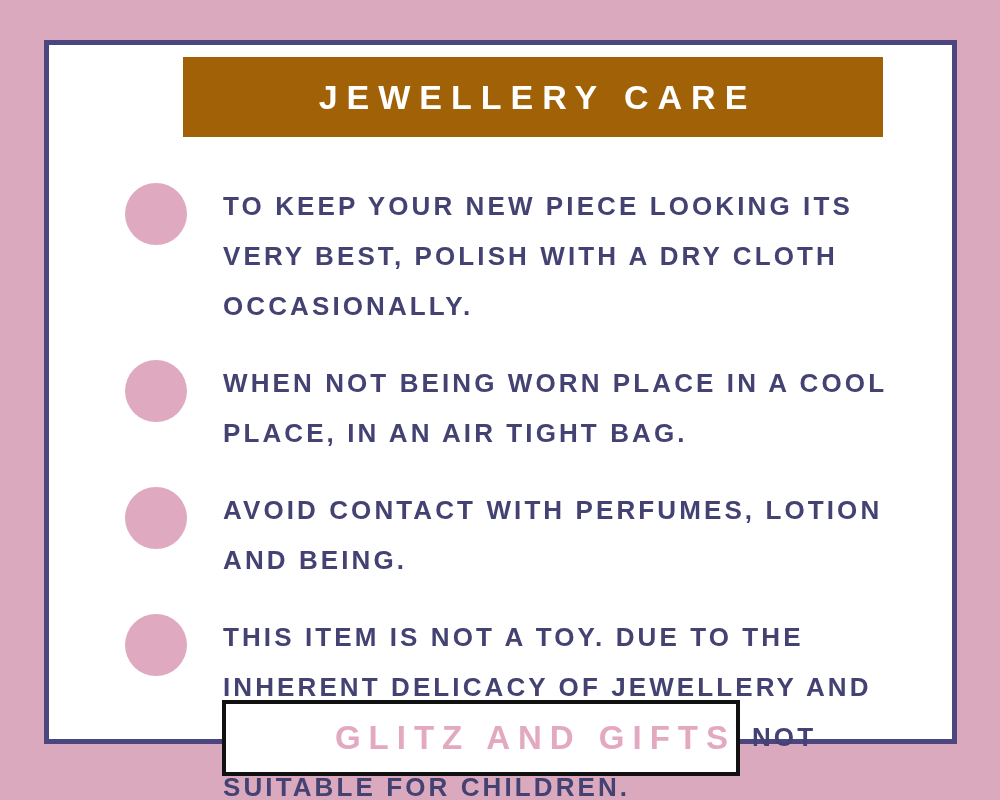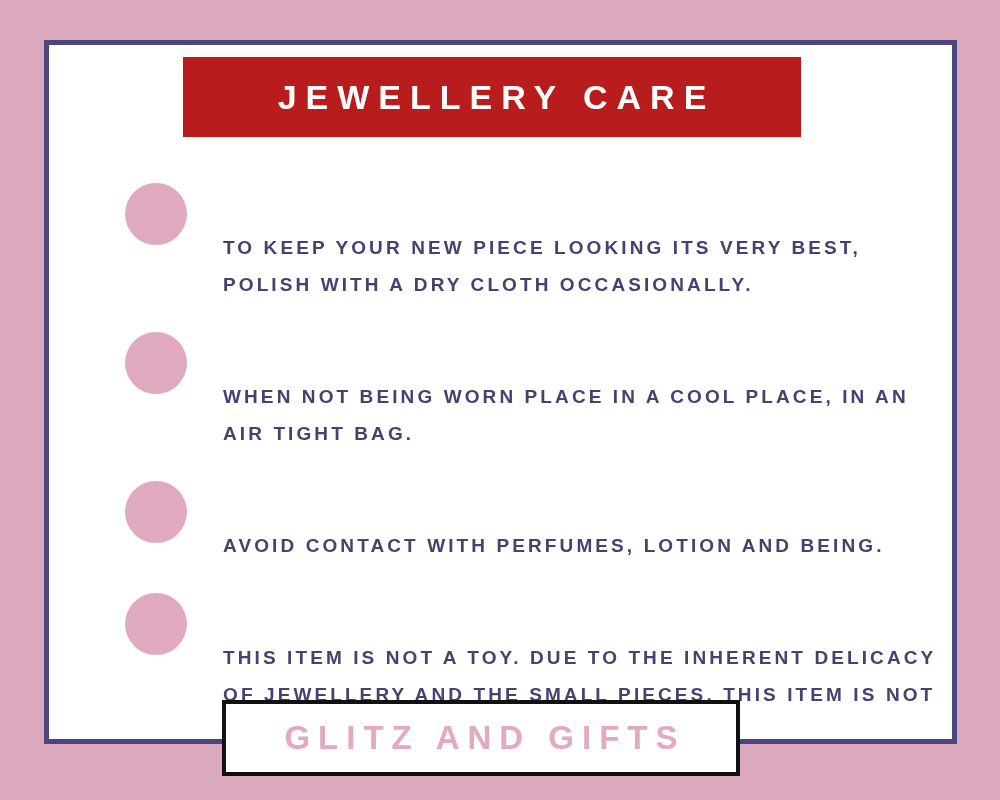--- a/index.html
+++ b/index.html
@@ -25,23 +25,23 @@
     height: 704px;
     background: #ffffff;
     border: 5px solid #4b4580;
   }
 
   
   .title-band {
     position: absolute;
     left: 134px;          
     top: 12px;            
-    width: 618px;
+    width: 700px;
     height: 80px;
-    background: #b91c1c;
+    background: #a16207;
     display: flex;
     align-items: center;
     justify-content: center;
   }
 
   .title-text {
     color: #ffffff;
     font-size: 34px;
     font-weight: bold;
     letter-spacing: 9px;
@@ -71,41 +71,40 @@
     height: 62px;
     border-radius: 50%;
     background: #dfa9c0;
     margin-top: 2px;
   }
 
   .bullet-text {
     flex: 1 1 auto;
     margin-left: 36px;
     color: #434272;
-    font-size: 19px;
+    font-size: 26px;
     font-weight: bold;
-    line-height: 37px;
+    line-height: 50px;
     letter-spacing: 3.1px;
     font-family: "Liberation Sans", sans-serif;
     max-width: 720px;
-    margin-top: 48px;
   }
 
   
   .footer-box {
     position: absolute;
     left: 222px;
     top: 700px;
     width: 518px;
     height: 76px;
     background: #ffffff;
     border: 4px solid #111111;
     display: flex;
     align-items: center;
-    justify-content: center;
+    justify-content: flex-end;
     z-index: 5;
   }
 
   .footer-text {
     color: #e2a9c0;
     font-size: 33px;
     font-weight: bold;
     letter-spacing: 8px;
     text-indent: 8px;
     white-space: nowrap;

